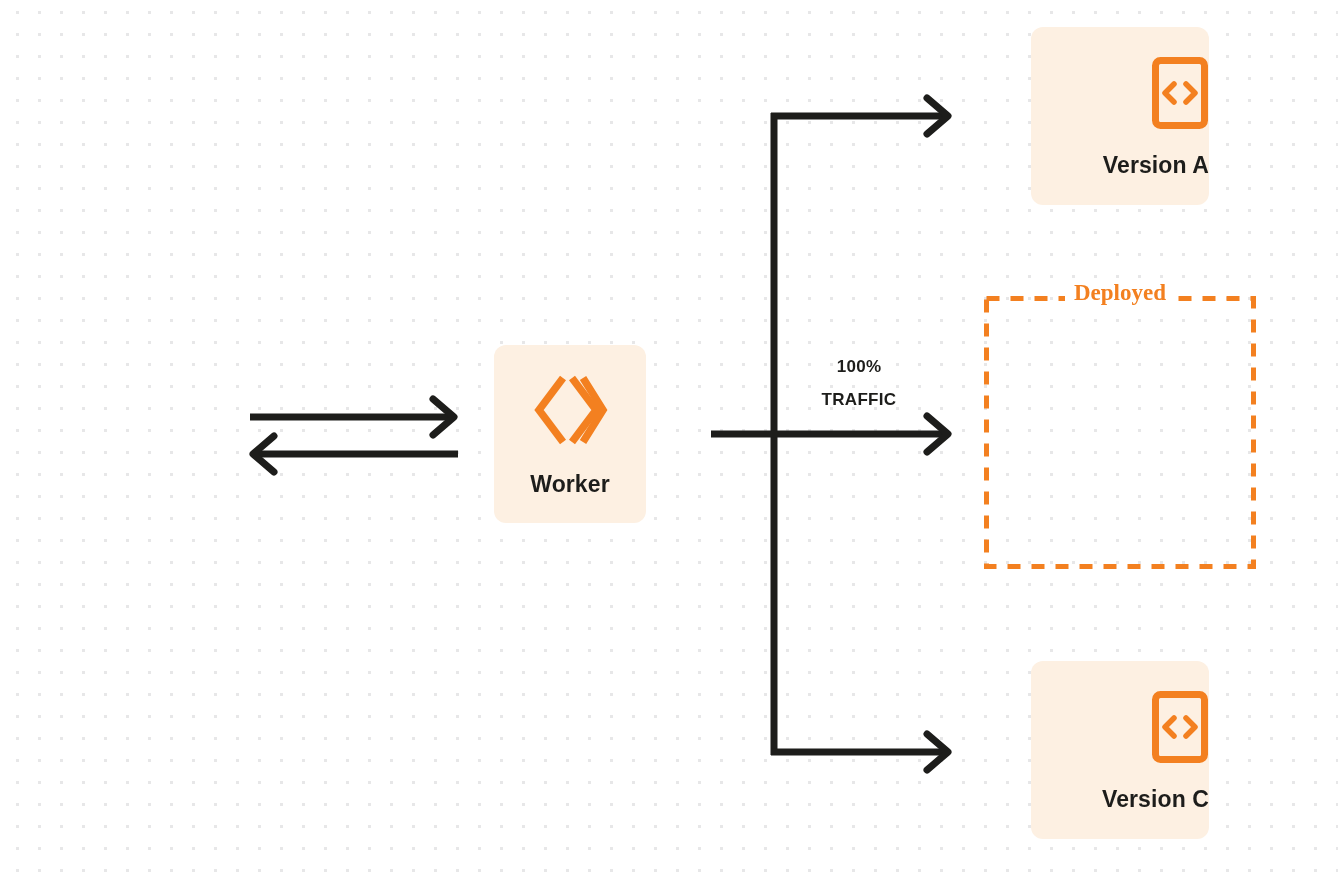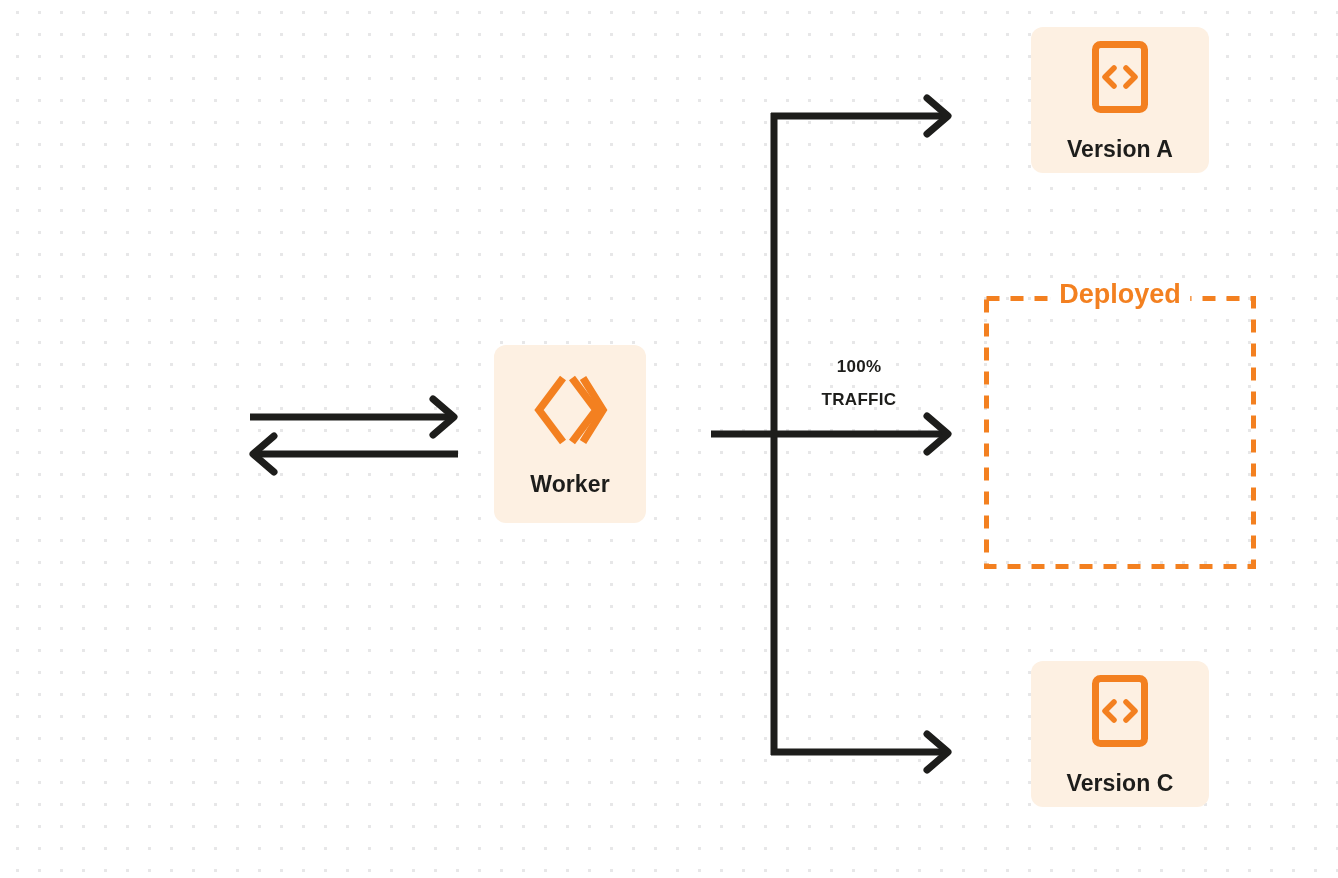--- a/index.html
+++ b/index.html
@@ -54,23 +54,24 @@
     width: 152px;
     height: 178px;
     background: #fdf0e2;
   }
   #worker-node .node-icon { margin-bottom: 22px; }
   #worker-node .node-label { margin-top: 0; }
 
   
   .version-node {
     width: 178px;
-    height: 146px;
+    height: 178px;
     background: #fdf0e2;
     left: 1031px;
+    align-items: flex-end;
   }
   #version-a-node { top: 27px; }
   #version-b-node { top: 344px; }
   #version-c-node { top: 661px; }
   .version-node .node-icon { margin-bottom: 20px; }
 
   
   #deployed-group {
     position: absolute;
     left: 984px;
@@ -86,25 +87,26 @@
     height: 100%;
     overflow: visible;
   }
   #deployed-label {
     position: absolute;
     top: -15px;
     left: 50%;
     transform: translateX(-50%);
     background: #ffffff;
     padding: 0 9px;
-    font-size: 27px;
+    font-size: 23px;
     font-weight: bold;
     color: #f38020;
     line-height: 1;
     white-space: nowrap;
+    font-family: Liberation Serif, serif;
   }
 
   
   #connectors {
     position: absolute;
     left: 0;
     top: 0;
     width: 1338px;
     height: 878px;
     pointer-events: none;

